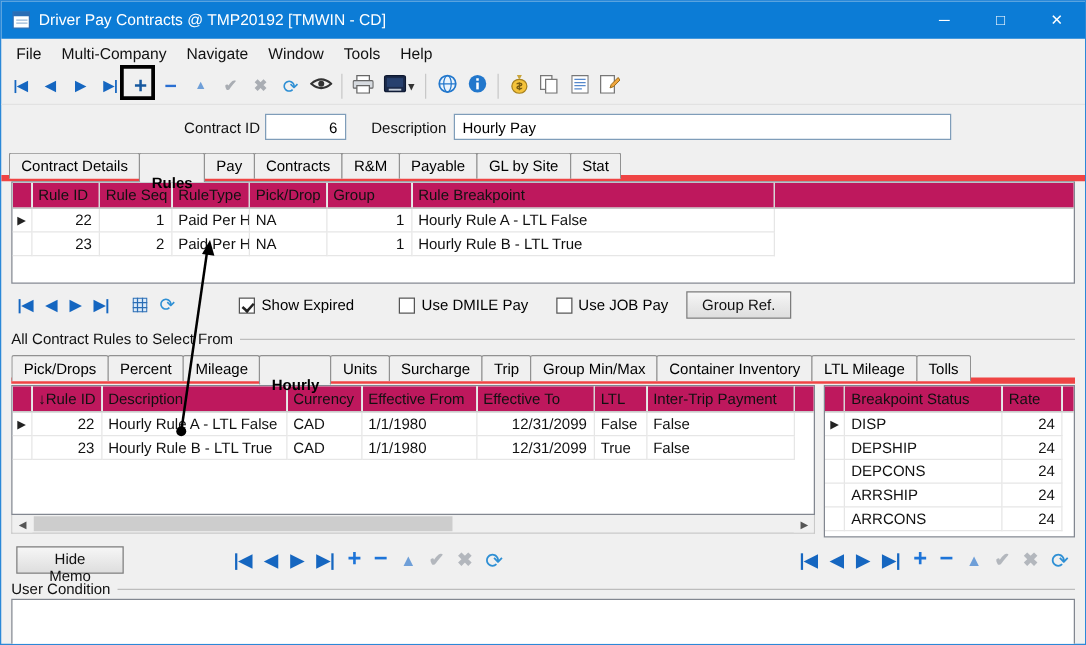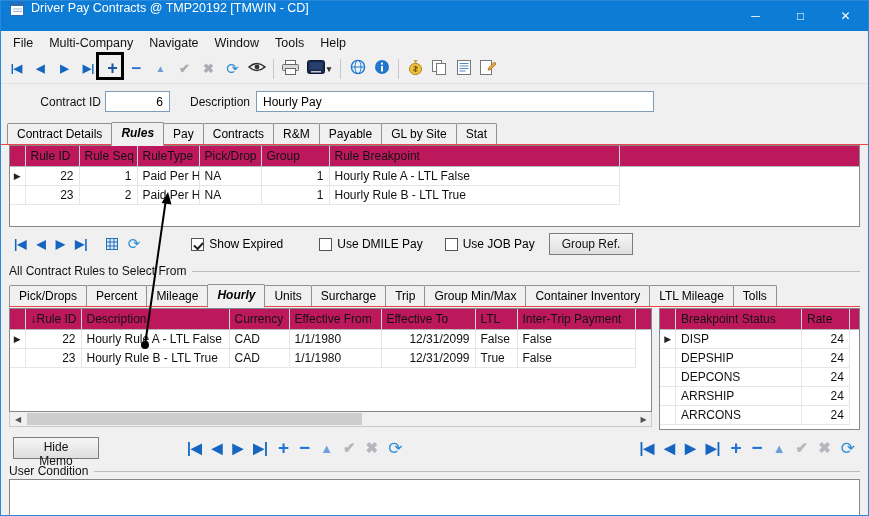--- a/index.html
+++ b/index.html
@@ -1,20 +1,20 @@
 <!DOCTYPE html>
 <html><head>
 <meta charset="utf-8">
 <style>
   *{margin:0;padding:0;box-sizing:border-box;}
   html,body{background:#9a9a9a;font-family:"Liberation Sans",sans-serif;}
   .window{width:869px;height:516px;background:#f0f0f0;position:relative;overflow:hidden;border:1px solid #2b88d8;}
 
   
-  .titlebar{height:30px;background:#0c7cd6;display:flex;color:#fff;}
+  .titlebar{height:30px;background:#0c7cd6;display:flex;align-items:center;color:#fff;}
   .app-icon{margin:0 6px 0 8px;display:flex;}
   .title{font-size:12.5px;flex:1;white-space:nowrap;}
   .win-controls{display:flex;height:100%;}
   .win-btn{width:45px;display:flex;align-items:center;justify-content:center;font-size:12px;color:#fff;background:none;border:none;font-family:inherit;}
 
   
   .menubar{height:23px;display:flex;align-items:center;font-size:12.5px;padding-left:4px;color:#111;}
   .menu-item{padding:3px 8px;}
 
   
@@ -25,33 +25,33 @@
   .tb-add{color:#16589f;font-size:18px;}
   .tb-rem{color:#2a6fd2;font-size:17px;}
   .tb-up{color:#6f9fd8;font-size:10px;}
   .tb-ok{color:#a9adb3;font-size:13px;}
   .tb-x{color:#a9adb3;font-size:13px;}
   .tb-ref{color:#2e8fd4;font-size:15px;font-weight:normal;}
   .tb-wide{width:32px;}
   .caret{font-size:9px;color:#333;margin-left:2px;}
 
   
-  .formrow{height:35px;display:flex;align-items:center;font-size:12px;color:#111;}
+  .formrow{height:35px;display:flex;align-items:center;font-size:12px;color:#111;justify-content:center;}
   .lab-cid{margin-left:24px;width:76px;text-align:right;}
   .tb-input{height:21px;border:1px solid #7f9db9;background:#fff;font-family:"Liberation Sans",sans-serif;font-size:12px;padding:0 6px;}
   #contract-id-input{margin-left:4px;width:65px;text-align:right;}
   .lab-desc{margin-left:20px;}
   #description-input{margin-left:6px;width:398px;}
 
   
-  .tabstrip{display:flex;align-items:center;border-bottom:1px solid #ef4444;padding:3px 2px 0 6px;height:26px;}
+  .tabstrip{display:flex;align-items:flex-start;border-bottom:5px solid #ef4444;padding:3px 2px 0 6px;height:26px;}
   .tabstrip2{margin:3px 8px 0;padding-left:0;}
   .tab{border:1px solid #919191;border-bottom:none;background:#f0f0f0;padding:3px 9px;font-size:12px;border-radius:2px 2px 0 0;height:21px;margin-left:-1px;white-space:nowrap;}
   .tab:first-child{margin-left:0;}
-  .tab.active{font-weight:bold;height:24px;margin-bottom:-1px;border-bottom:1px solid #f0f0f0;position:relative;z-index:2;padding-top:3px;font-style:italic;}
+  .tab.active{font-weight:bold;height:24px;margin-bottom:-1px;border-bottom:1px solid #f0f0f0;position:relative;z-index:2;padding-top:16px;}
 
   
   .gridbox{border:1px solid #828790;background:#fff;overflow:hidden;}
   #rules-gridbox{height:82px;margin:0 8px;}
   table{border-collapse:collapse;table-layout:fixed;width:100%;font-size:12px;color:#111;}
   th{font-weight:normal;text-align:left;padding:1px 5px;height:20px;border-right:1px solid #d6d6d6;border-bottom:1px solid #b9b9b9;background:#be185d;white-space:nowrap;overflow:hidden;}
   td{padding:1px 5px;height:19px;border-right:1px solid #e6e6e6;border-bottom:1px solid #e6e6e6;white-space:nowrap;overflow:hidden;}
   th.ind,td.ind{width:15px;padding:0;text-align:center;font-size:9px;color:#222;}
   td.r{text-align:right;}
   th.fill,td.fill{border-right:none;}

